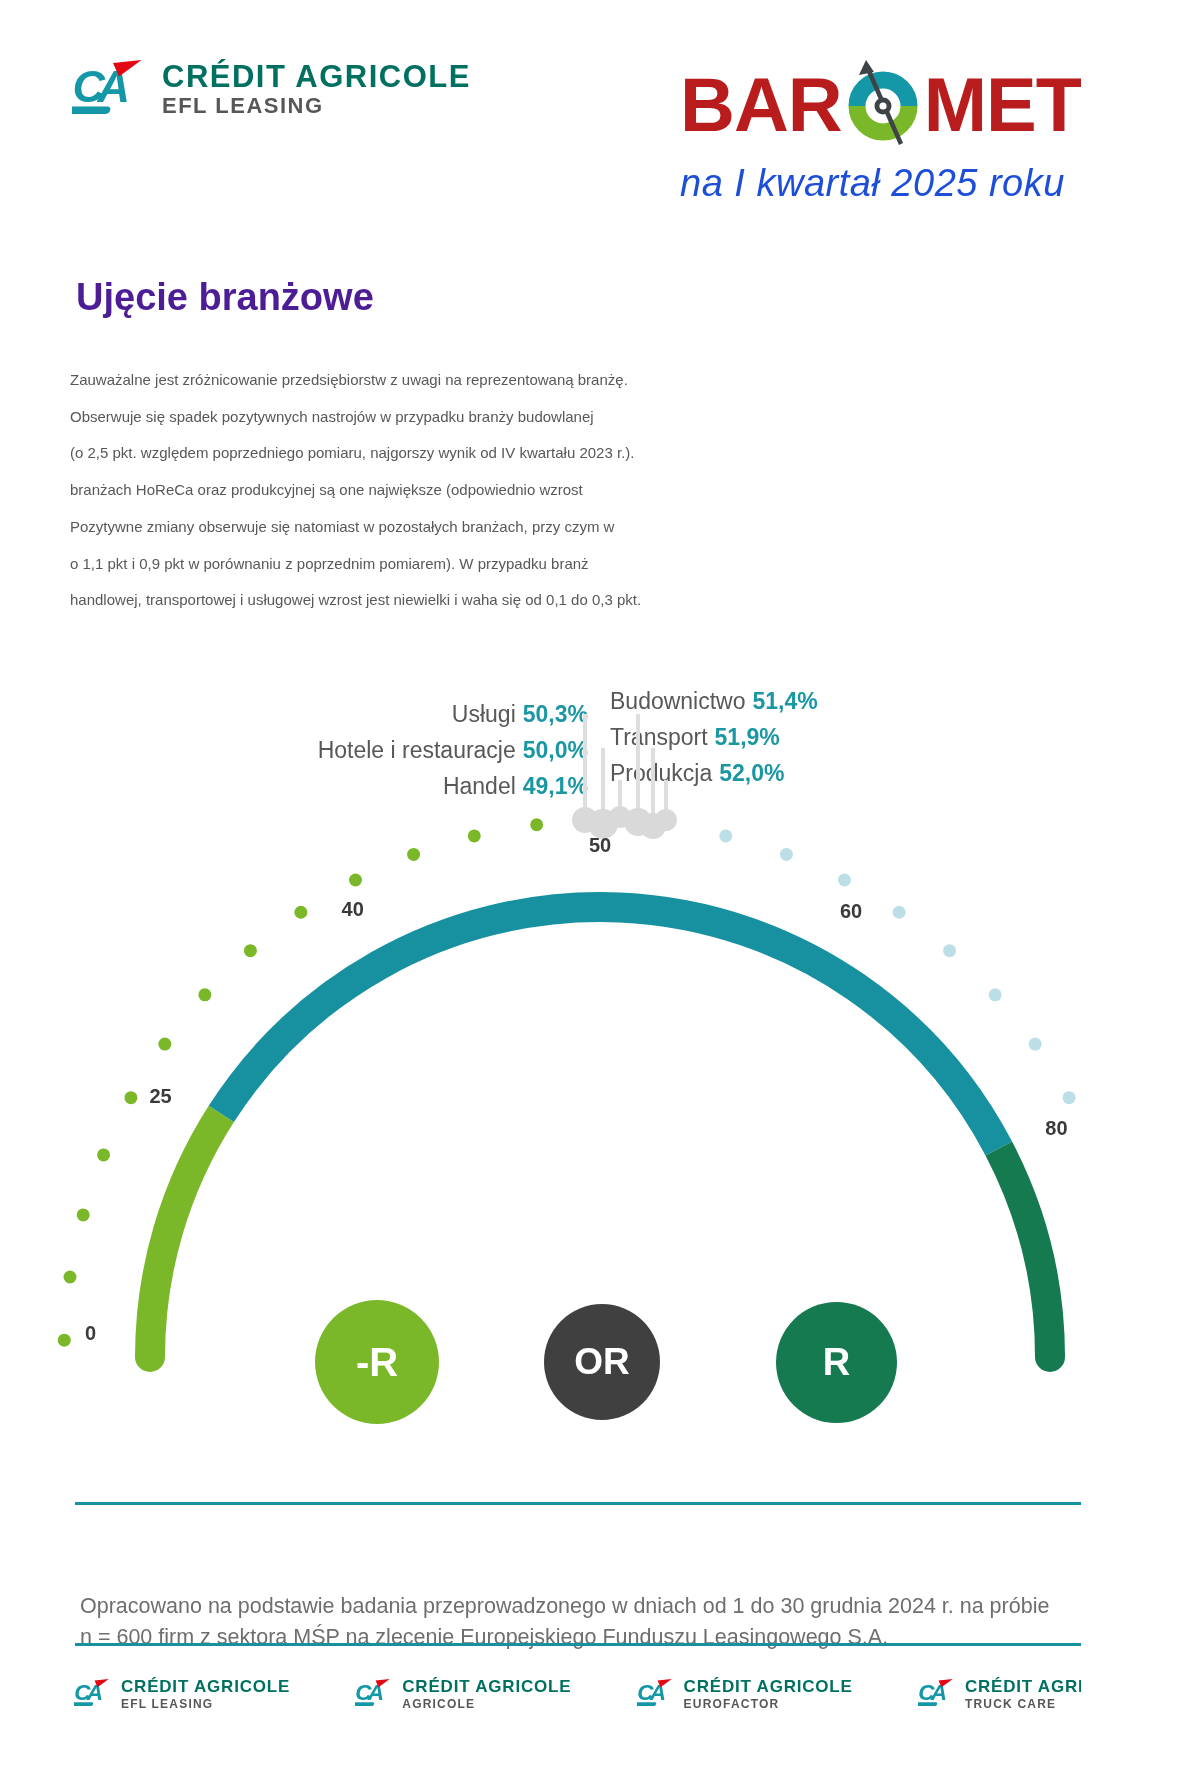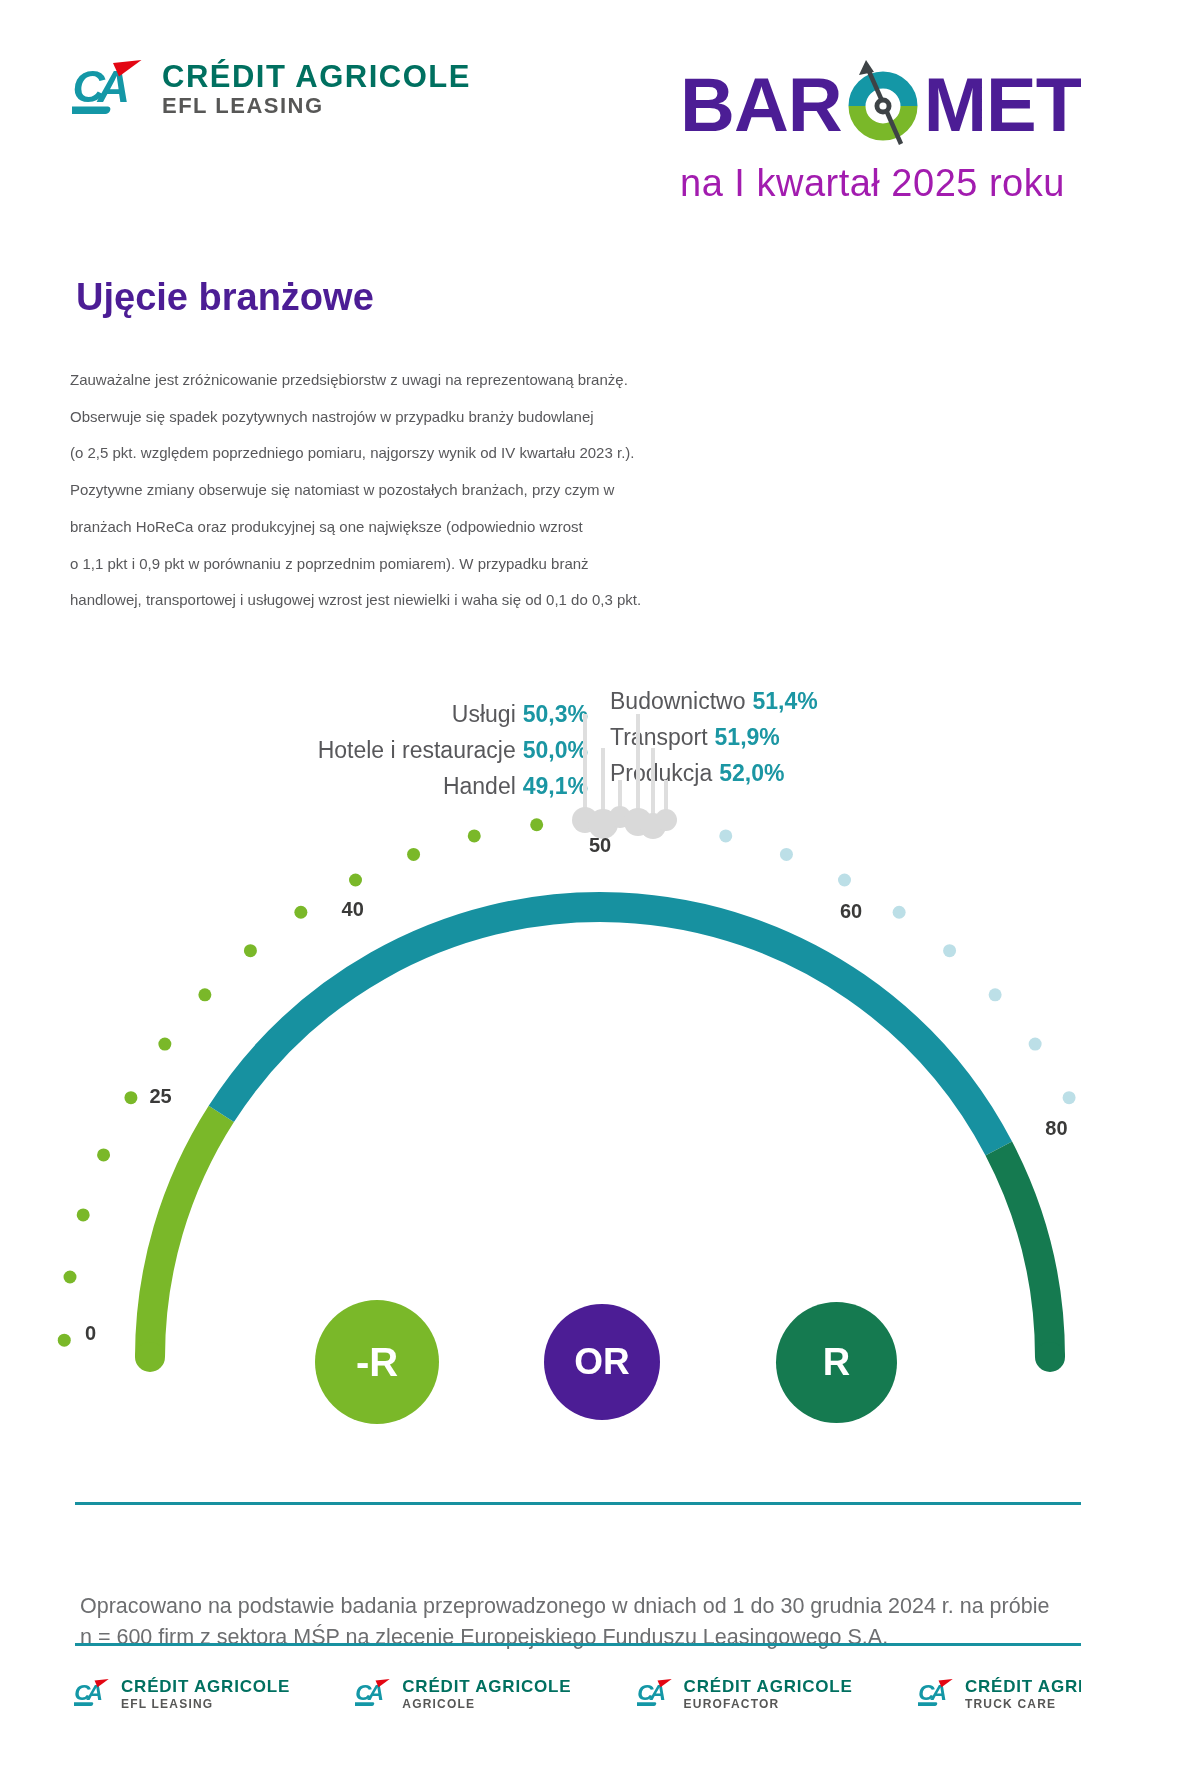--- a/index.html
+++ b/index.html
@@ -4,22 +4,22 @@
 <style>
   html,body{margin:0;padding:0;background:#fff;}
   #page{position:relative;width:1081px;height:1791px;background:#fff;overflow:hidden;
         font-family:"Liberation Sans",sans-serif;}
   
   .ca-logo-big{position:absolute;left:72px;top:60px;display:flex;align-items:center;gap:14px;}
   .ca-logo-big .txt .brand{font-size:31px;font-weight:bold;color:#007060;letter-spacing:1.5px;line-height:1.05;}
   .ca-logo-big .txt .sub{font-size:22px;font-weight:bold;color:#575756;letter-spacing:1.5px;}
   .title-block{position:absolute;left:680px;top:54px;}
   .title-row{display:flex;align-items:center;height:100px;}
-  .title-part{font-size:76px;font-weight:bold;color:#4c1d95;letter-spacing:-1px;}
-  .baro-subtitle{font-size:38px;color:#a21caf;margin-top:8px;letter-spacing:0.5px;}
+  .title-part{font-size:76px;font-weight:bold;color:#b91c1c;letter-spacing:-1px;}
+  .baro-subtitle{font-size:38px;color:#1d4ed8;margin-top:8px;letter-spacing:0.5px;font-style:italic;}
   
   .section-heading{position:absolute;left:76px;top:276px;font-size:38px;font-weight:bold;color:#4c1d95;}
   .paragraph{position:absolute;left:70px;top:362px;width:1075px;font-size:15px;line-height:36.7px;color:#58585b;}
   
   .industry-labels{position:absolute;left:0;top:688px;width:1201px;}
   .ind-row{display:flex;height:26px;line-height:26px;margin-bottom:10px;font-size:23px;}
   .ind-left{width:588px;text-align:right;margin-top:13px;}
   .ind-gap{width:22px;}
   .ind-right{flex:1;text-align:left;}
   .ind-name{color:#58585b;}
@@ -73,22 +73,22 @@
       <span class="title-part">METR</span>
     </div>
     <div class="baro-subtitle">na I kwartał 2025 roku</div>
   </div>
 
   <div class="section-heading">Ujęcie branżowe</div>
   <div class="paragraph">
     <div>Zauważalne jest zróżnicowanie przedsiębiorstw z uwagi na reprezentowaną branżę.</div>
     <div>Obserwuje się spadek pozytywnych nastrojów w przypadku branży budowlanej</div>
     <div>(o 2,5 pkt. względem poprzedniego pomiaru, najgorszy wynik od IV kwartału 2023 r.).</div>
+    <div>branżach HoReCa oraz produkcyjnej są one największe (odpowiednio wzrost</div>
     <div>Pozytywne zmiany obserwuje się natomiast w pozostałych branżach, przy czym w</div>
-    <div>branżach HoReCa oraz produkcyjnej są one największe (odpowiednio wzrost</div>
     <div>o 1,1 pkt i 0,9 pkt w porównaniu z poprzednim pomiarem). W przypadku branż</div>
     <div>handlowej, transportowej i usługowej wzrost jest niewielki i waha się od 0,1 do 0,3 pkt.</div>
   </div>
 
   <div class="industry-labels">
     <div class="ind-row">
       <div class="ind-left">
         <span class="ind-name">Usługi</span><span class="ind-val">50,3%</span>
       </div>
         <div class="ind-gap"></div>
@@ -166,21 +166,21 @@
       <text x="352.7470936743681" y="910.9439493589082" fill="#3a3a39" font-size="20" font-weight="bold" text-anchor="middle" dominant-baseline="middle">40</text>
       <text x="600" y="847" fill="#3a3a39" font-size="20" font-weight="bold" text-anchor="middle" dominant-baseline="middle">50</text>
       <text x="851.1360156527683" y="913.1185950706512" fill="#3a3a39" font-size="20" font-weight="bold" text-anchor="middle" dominant-baseline="middle">60</text>
       <text x="1056.4165244170329" y="1129.4391153139975" fill="#3a3a39" font-size="20" font-weight="bold" text-anchor="middle" dominant-baseline="middle">80</text>
       <text x="1109.5891415083674" y="1336.5327858083945" fill="#3a3a39" font-size="20" font-weight="bold" text-anchor="middle" dominant-baseline="middle">100</text>
     </svg>
 
   <div class="legend-circle" id="leg0" style="background: rgb(122, 184, 41);">
     <span>-R</span>
   </div>
-  <div class="legend-circle" id="leg1" style="background: #4c1d95;">
+  <div class="legend-circle" id="leg1" style="background: #404040;">
     <span>OR</span>
   </div>
   <div class="legend-circle" id="leg2" style="background: rgb(21, 122, 80);">
     <span>R</span>
   </div>
 
   <div class="rule" id="rule1"></div>
   <div class="footer-text">
     <div>Opracowano na podstawie badania przeprowadzonego w dniach od 1 do 30 grudnia 2024 r. na próbie</div>
     <div>n = 600 firm z sektora MŚP na zlecenie Europejskiego Funduszu Leasingowego S.A.</div>

